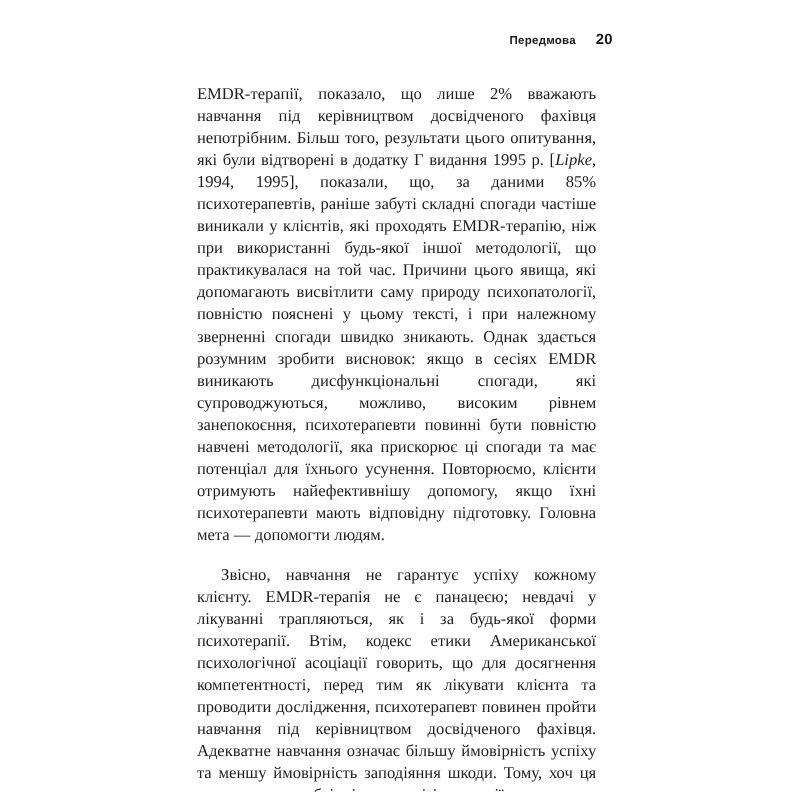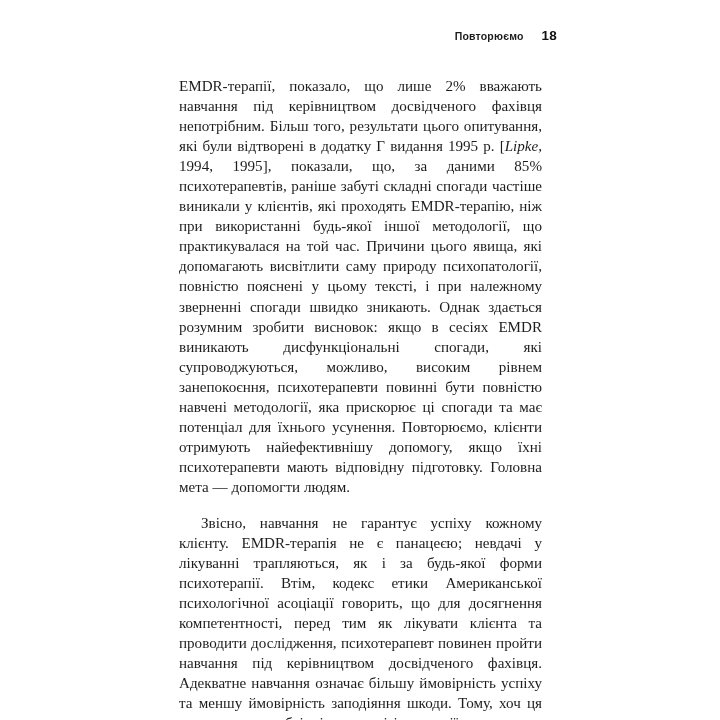--- a/index.html
+++ b/index.html
@@ -76,22 +76,22 @@
   em.cite {
     font-style: italic;
   }
 </style>
 </head>
 <body>
 
 <div class="page">
 
   <div class="running-head">
-    <span class="chapter">Повторюємо</span>
-    <span class="folio">18</span>
+    <span class="chapter">Передмова</span>
+    <span class="folio">20</span>
   </div>
 
   <div class="textblock">
 
     <p class="body first"><span>EMDR-терапії, показало, що лише 2% вважають навчання під керівництвом досвідченого фахівця непотрібним. Більш того, результати цього опитування, які були відтворені в додатку Г видання 1995 р. [</span><em class="cite">Lipke</em><span>, 1994, 1995], показали, що, за даними 85% психотерапевтів, раніше забуті складні спогади частіше виникали у клієнтів, які проходять EMDR-терапію, ніж при використанні будь-якої іншої методології, що практикувалася на той час. Причини цього явища, які допомагають висвітлити саму природу психопатології, повністю пояснені у цьому тексті, і при належному зверненні спогади швидко зникають. Однак здається розумним зробити висновок: якщо в сесіях EMDR виникають дисфункціональні спогади, які супроводжуються, можливо, високим рівнем занепокоєння, психотерапевти повинні бути повністю навчені методології, яка прискорює ці спогади та має потенціал для їхнього усунення. Повторюємо, клієнти отримують найефективнішу допомогу, якщо їхні психотерапевти мають відповідну підготовку. Головна мета — допомогти людям.</span></p>
 
     <p class="body">Звісно, навчання не гарантує успіху кожному клієнту. EMDR-терапія не є панацеєю; невдачі у лікуванні трапляються, як і за будь-якої форми психотерапії. Втім, кодекс етики Американської психологічної асоціації говорить, що для досягнення компетентності, перед тим як лікувати клієнта та проводити дослідження, психотерапевт повинен пройти навчання під керівництвом досвідченого фахівця. Адекватне навчання означає більшу ймовірність успіху та меншу ймовірність заподіяння шкоди. Тому, хоч ця книга надає необхідні письмові інструкції для початку використання EMDR-терапії, її слід використовувати у поєднанні з відповідним навчанням під керівництвом досвідченого фахівця. Я повторюю цей рефрен у всьому тексті.</p>
 
   </div>
 

